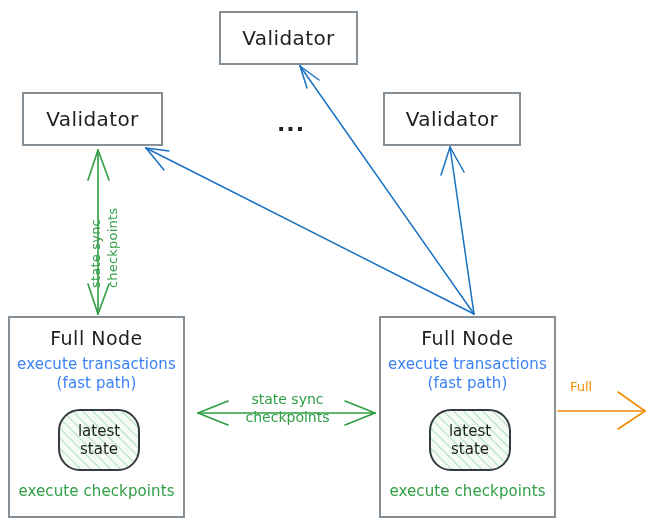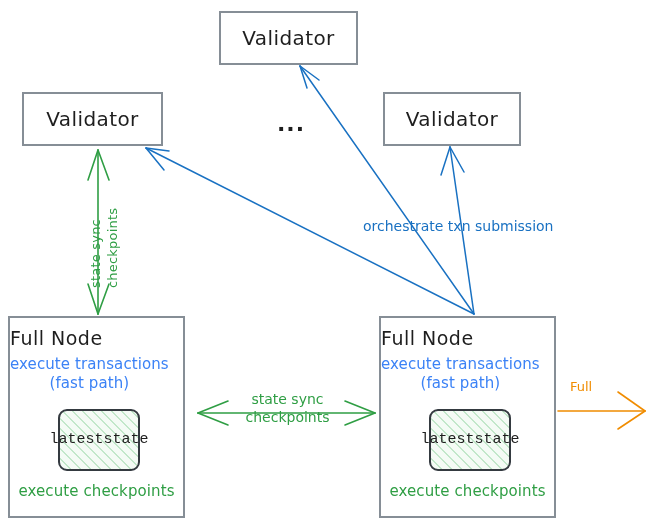--- a/index.html
+++ b/index.html
@@ -41,21 +41,21 @@
     justify-content: center;
   }
   .validator-label {
     font-size: 20px;
     color: #1e1e1e;
     letter-spacing: 0.4px;
   }
   .fullnode-box {
     display: flex;
     flex-direction: column;
-    align-items: flex-start;
+    align-items: center;
     padding-top: 9px;
   }
   .fullnode-title {
     font-size: 19px;
     color: #1e1e1e;
     letter-spacing: 0.5px;
     margin-bottom: 6px;
   }
   .fullnode-blue {
     font-size: 15px;
@@ -70,34 +70,34 @@
     text-align: center;
     letter-spacing: 0.1px;
     position: absolute;
     bottom: 16px;
     left: 0;
     right: 0;
   }
   .state-box {
     position: absolute;
     border: 2px solid #343a40;
-    border-radius: 9px;
+    border-radius: 22px;
     background-color: #f4fbf5;
     background-image: repeating-linear-gradient(
       45deg,
       rgba(64,180,90,0.28) 0px,
       rgba(64,180,90,0.28) 1.4px,
       rgba(255,255,255,0) 1.4px,
       rgba(255,255,255,0) 7px
     );
     display: flex;
+    flex-direction: column;
     align-items: center;
     justify-content: center;
     box-sizing: border-box;
-    font-family: Liberation Mono, monospace;
   }
   .state-line {
     font-size: 15px;
     color: #1e1e1e;
     line-height: 1.2;
   }
 
   .ellipsis {
     position: absolute;
     font-size: 22px;
@@ -206,21 +206,20 @@
       <div>execute transactions</div>
       <div>(fast path)</div>
     </div>
     <div class="state-box" style="left:48px; top:91px; width:82px; height:62px;">
       <span class="state-line">latest</span>
       <span class="state-line">state</span>
     </div>
     <div class="fullnode-green">execute checkpoints</div>
   </div>
 
-  <div class="edge-label lbl-blue" style="left:363px; top:218px;">orchestrate txn submission</div>
 
   <div class="vert-label" style="left:88px; top:288px;">state sync</div>
   <div class="vert-label" style="left:105px; top:288px;">checkpoints</div>
 
   <div class="edge-label lbl-green" style="left:230px; top:391px; text-align:center; width:115px;">
     <div>state sync</div>
     <div>checkpoints</div>
   </div>
 
   <div class="edge-label lbl-orange" style="left:570px; top:379px; font-size:13px;">Full</div>

